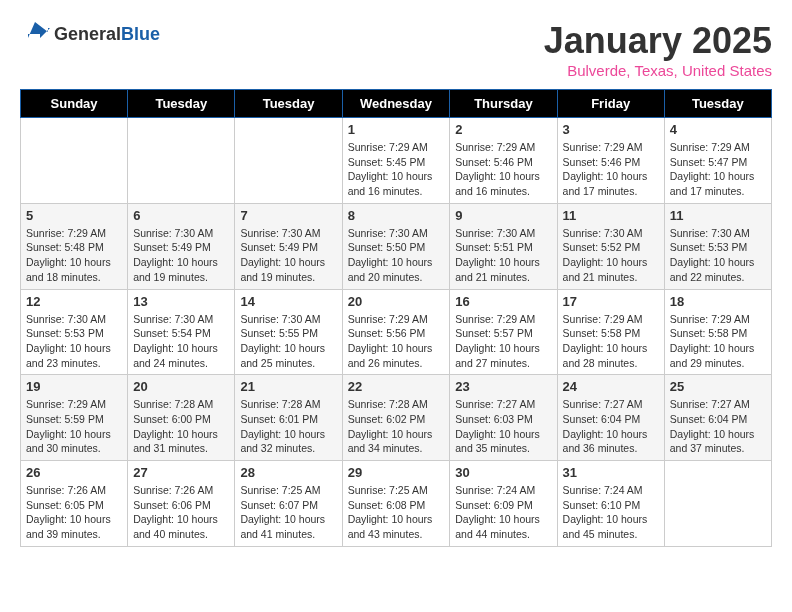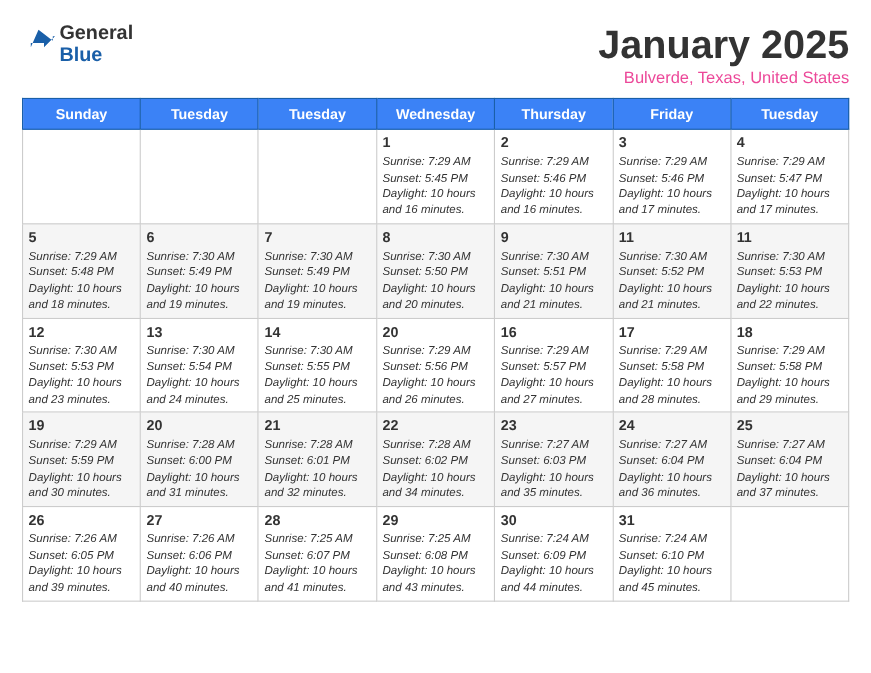--- a/index.html
+++ b/index.html
@@ -15,21 +15,21 @@
       align-items: flex-start;
       justify-content: space-between;
       margin-bottom: 10px;
     }
     .logo {
       display: flex;
       align-items: center;
     }
     .logo-text {
       display: flex;
-      flex-direction: column;
+      flex-direction: row;
       font-size: 18px;
       font-weight: bold;
       line-height: 1.1;
     }
     .logo-general { color: #333; }
     .logo-blue { color: #1a5fa8; }
     .logo-icon {
       width: 30px;
       height: 30px;
       margin-right: 4px;
@@ -45,21 +45,21 @@
     .location {
       font-size: 15px;
       color: #ec4899;
     }
     .calendar {
       width: 100%;
       border-collapse: collapse;
       border: 1px solid #ccc;
     }
     .calendar th {
-      background: #3b82f6;
+      background: #000000;
       color: #fff;
       text-align: center;
       padding: 6px 4px;
       font-size: 13px;
       font-weight: bold;
       border: 1px solid #1a5fa8;
     }
     .calendar td {
       border: 1px solid #ccc;
       vertical-align: top;
@@ -74,21 +74,20 @@
     .day-number {
       font-size: 13px;
       font-weight: bold;
       color: #333;
       margin-bottom: 3px;
     }
     .day-info {
       font-size: 10.5px;
       color: #333;
       line-height: 1.4;
-      font-style: italic;
     }
     .empty-cell {
       background: #f9f9f9;
     }
   </style>
 </head>
 <body>
 
 <div class="header">
   <div class="logo">

